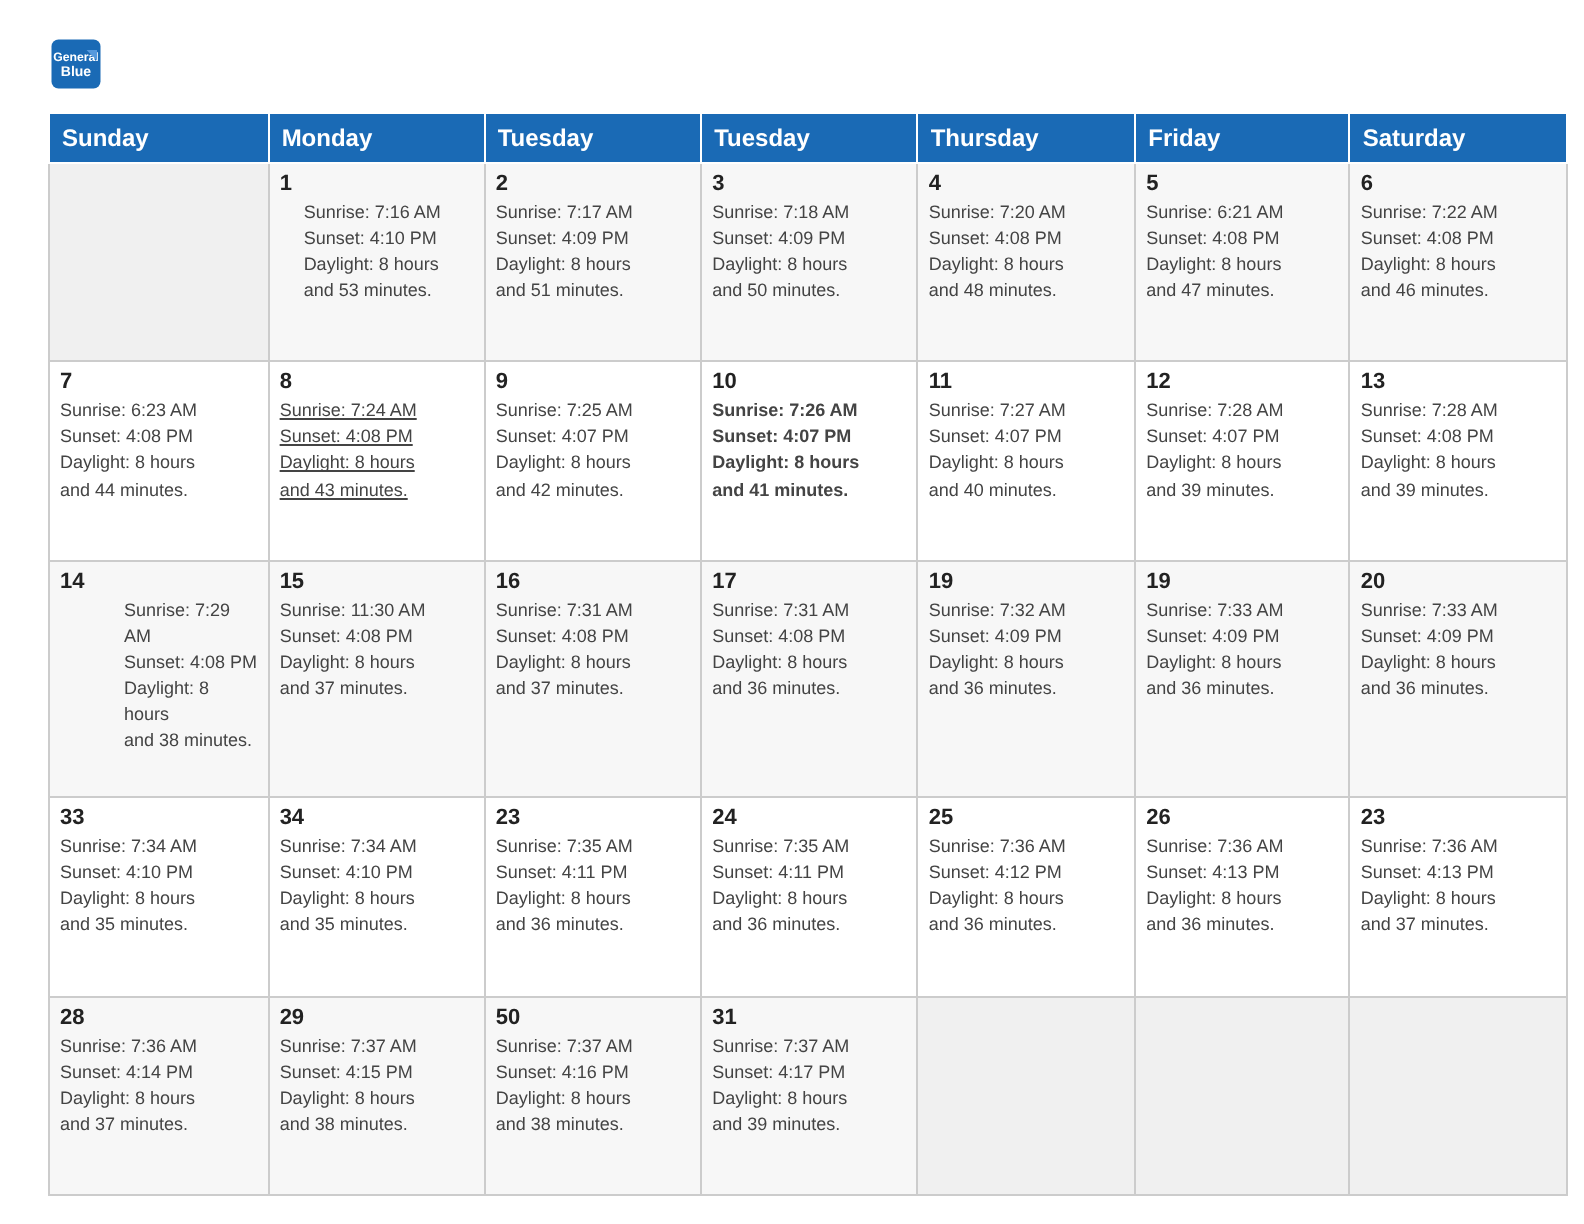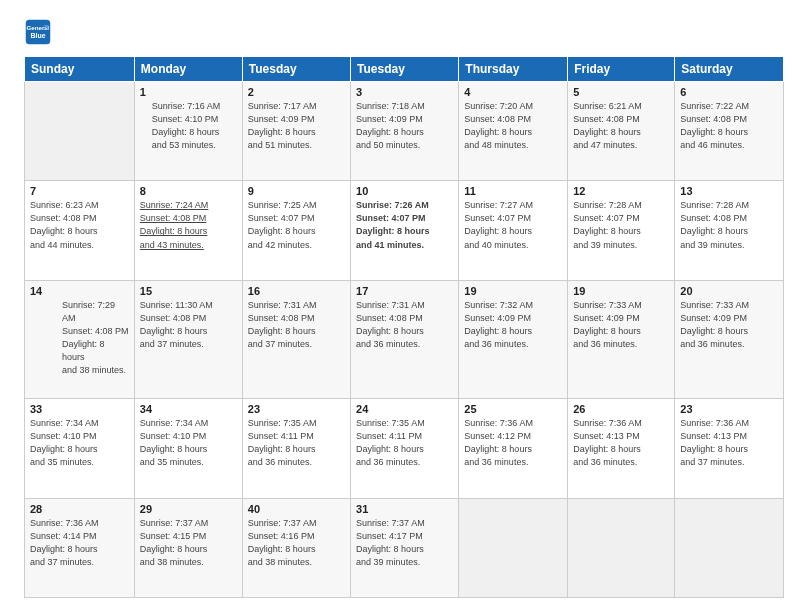--- a/index.html
+++ b/index.html
@@ -347,21 +347,21 @@
 and 37 minutes.</div>
           </td>
           <td>
             <span class="day-number">29</span>
             <div class="cell-text" style="white-space: pre-line;">Sunrise: 7:37 AM
 Sunset: 4:15 PM
 Daylight: 8 hours
 and 38 minutes.</div>
           </td>
           <td>
-            <span class="day-number">40</span>
+            <span class="day-number">50</span>
             <div class="cell-text" style="white-space: pre-line;">Sunrise: 7:37 AM
 Sunset: 4:16 PM
 Daylight: 8 hours
 and 38 minutes.</div>
           </td>
           <td>
             <span class="day-number">31</span>
             <div class="cell-text" style="white-space: pre-line;">Sunrise: 7:37 AM
 Sunset: 4:17 PM
 Daylight: 8 hours

